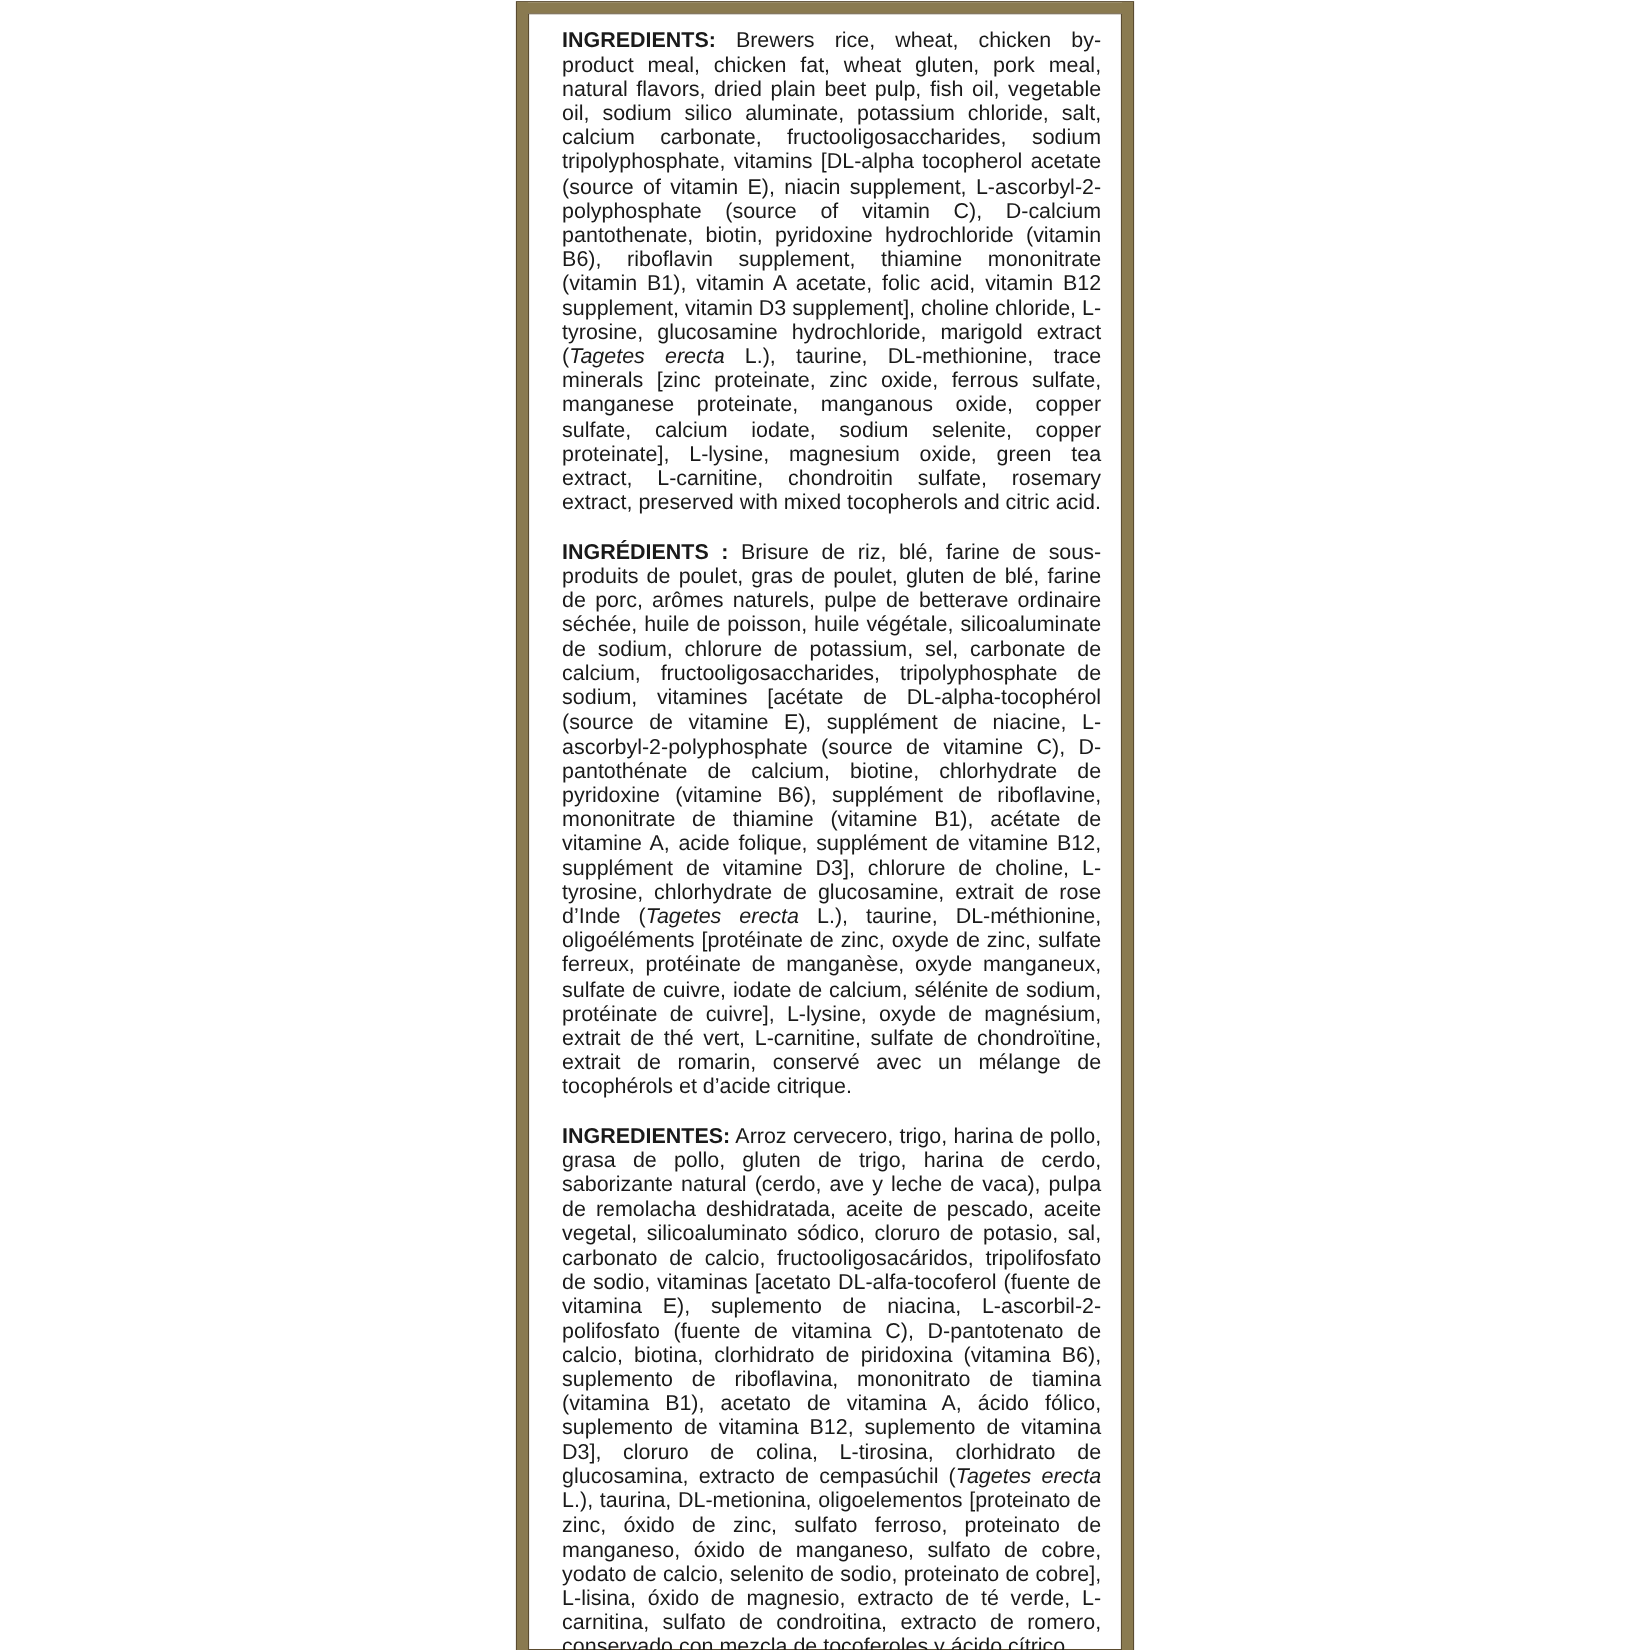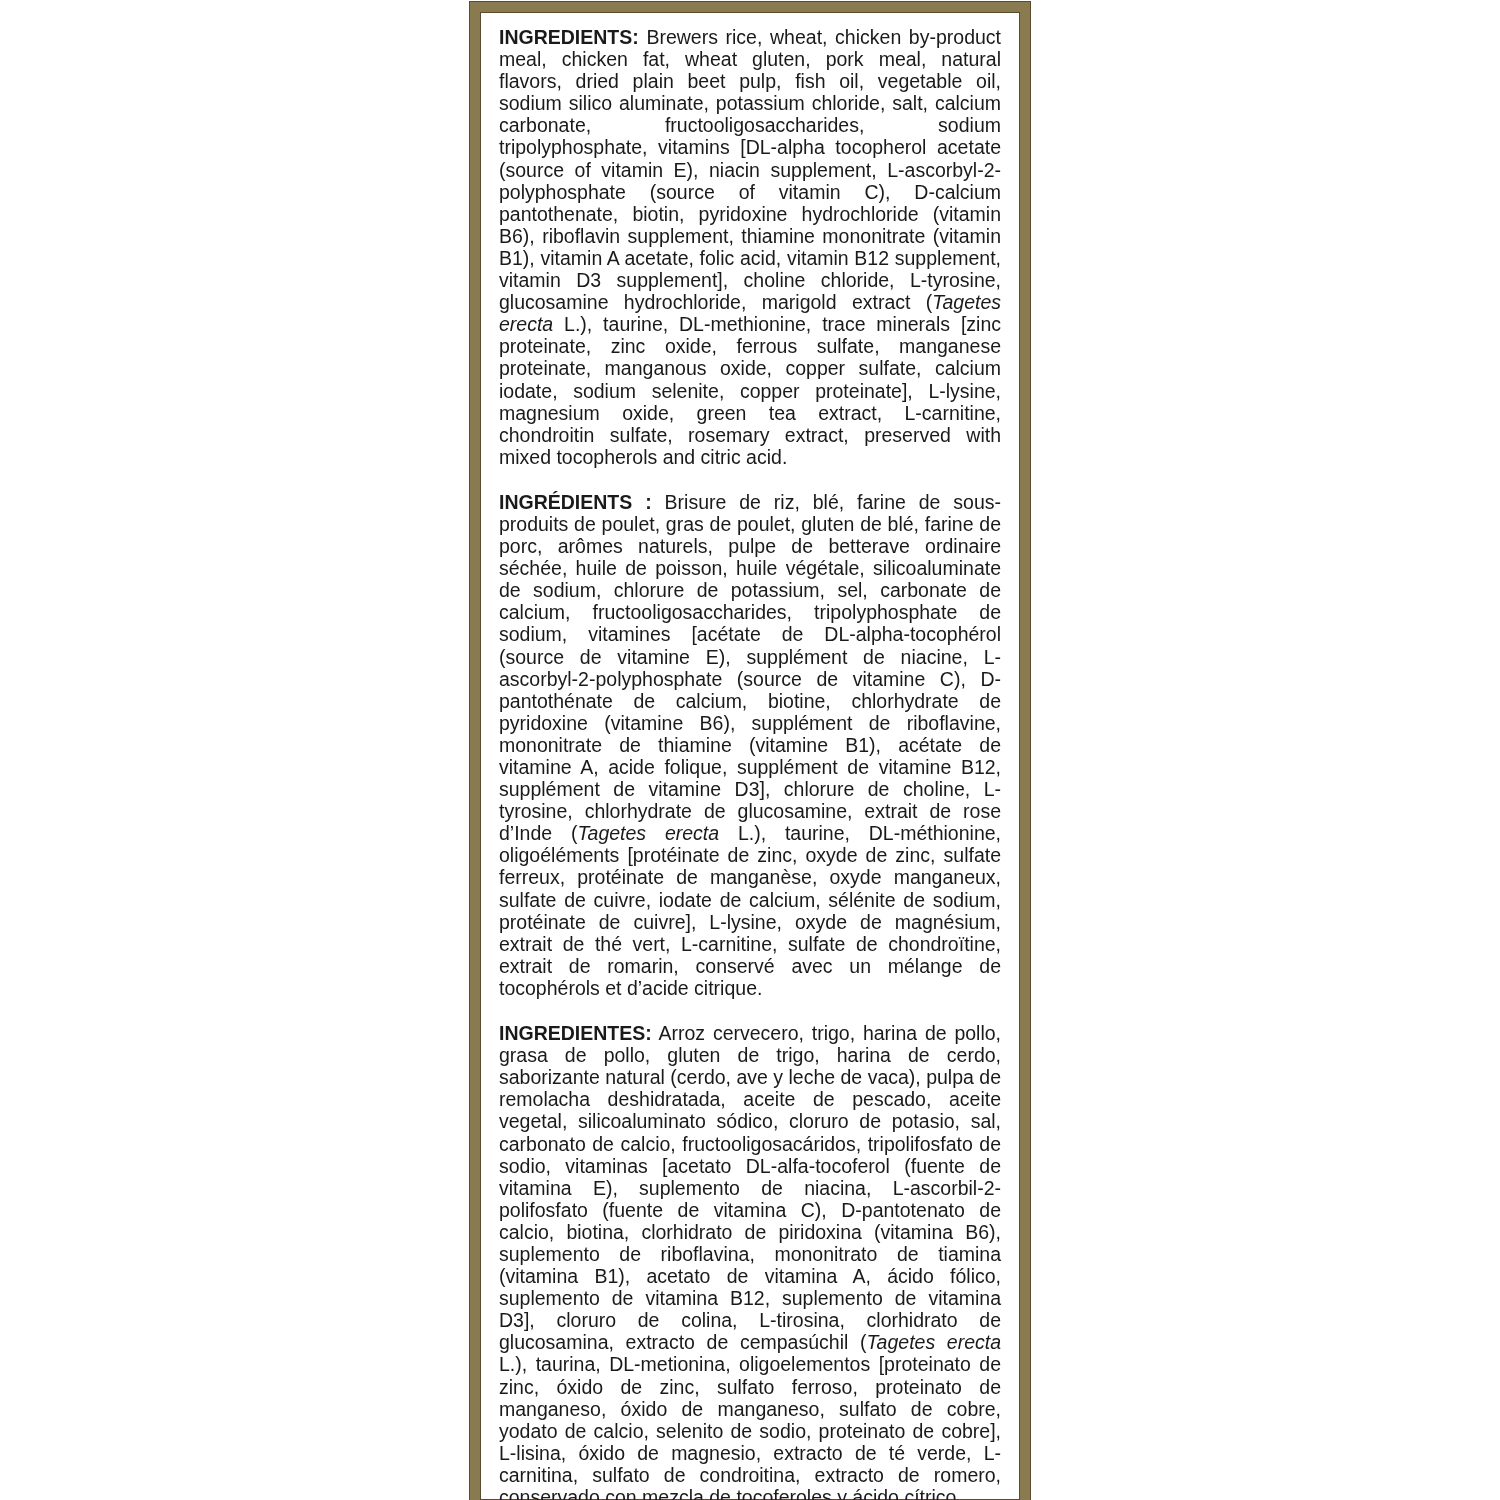--- a/index.html
+++ b/index.html
@@ -29,21 +29,21 @@
   }
   .content {
     padding: 14px 19px 0 19px;
     color: var(--text, #1a1a1a);
     font-size: 19.5px;
     line-height: 22.1px;
     text-align: justify;
     text-justify: inter-word;
   }
   .para {
-    margin: 0 0 23px 0;
+    margin: 0 0 23px 12px;
   }
   .para b {
     font-weight: bold;
   }
   .para i {
     font-style: italic;
   }
 </style>
 </head>
 <body>

